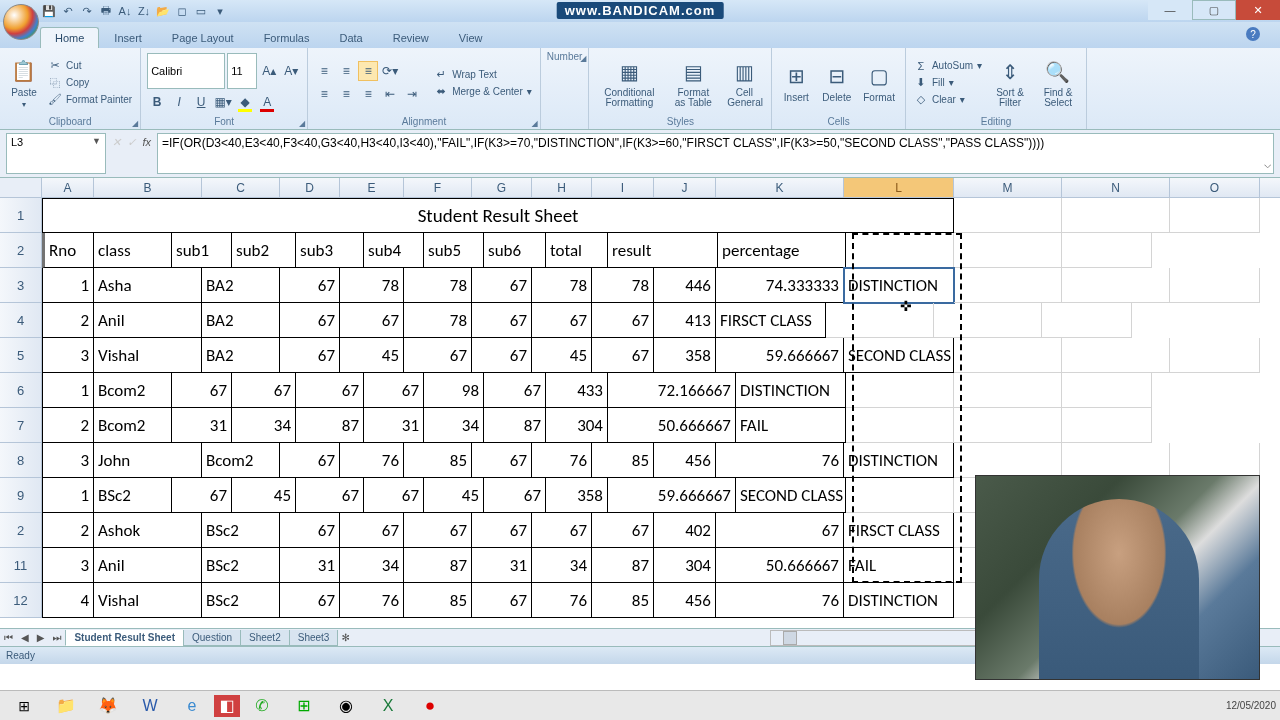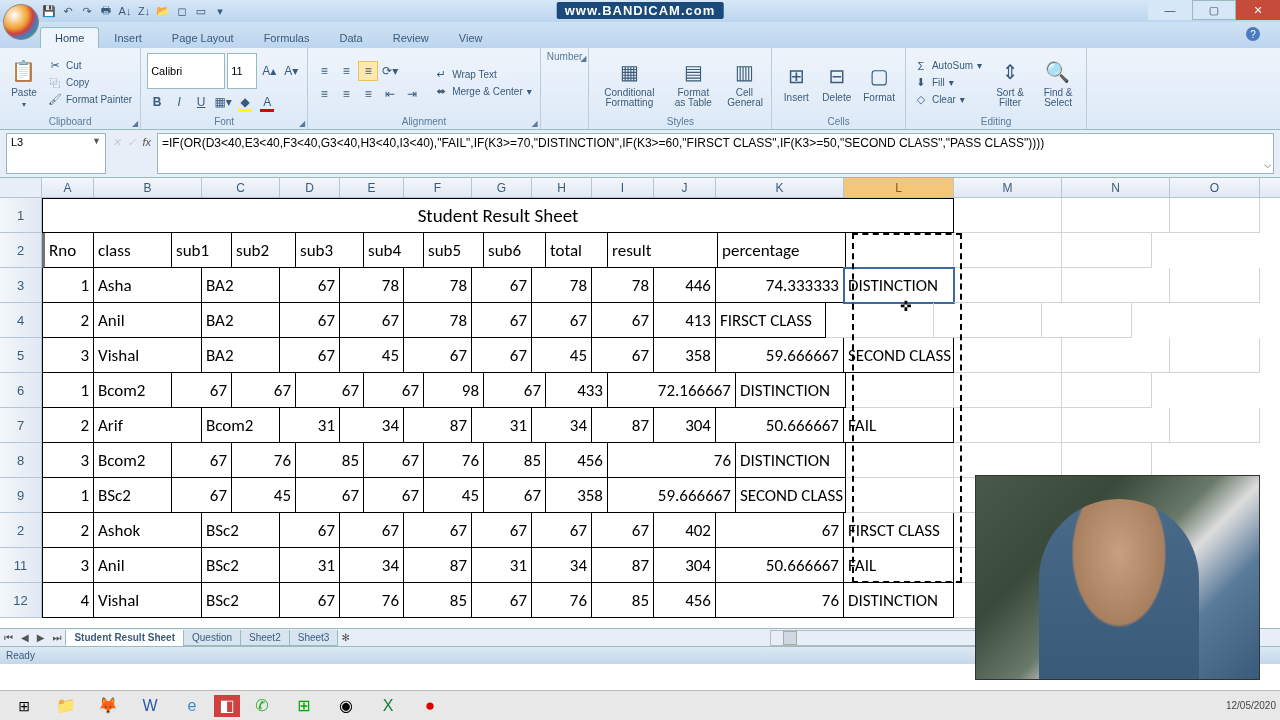--- a/index.html
+++ b/index.html
@@ -399,38 +399,38 @@
         <div class="cell b cJ num" style="">433</div>
         <div class="cell b cK num" style="">72.166667</div>
         <div class="cell b cL" style=";overflow:visible">DISTINCTION</div>
         <div class="cell cM"></div>
         <div class="cell cN"></div>
         <div class="cell cO"></div>
       </div>
       <div class="row">
         <div class="rh">7</div>
         <div class="cell b cA num" style="border-left:1px solid #000">2</div>
-        <div class="cell b cB" style="">Arif</div>
         <div class="cell b cC" style="">Bcom2</div>
         <div class="cell b cD num" style="">31</div>
         <div class="cell b cE num" style="">34</div>
         <div class="cell b cF num" style="">87</div>
         <div class="cell b cG num" style="">31</div>
         <div class="cell b cH num" style="">34</div>
         <div class="cell b cI num" style="">87</div>
         <div class="cell b cJ num" style="">304</div>
         <div class="cell b cK num" style="">50.666667</div>
         <div class="cell b cL" style=";overflow:visible">FAIL</div>
         <div class="cell cM"></div>
         <div class="cell cN"></div>
         <div class="cell cO"></div>
       </div>
       <div class="row">
         <div class="rh">8</div>
         <div class="cell b cA num" style="border-left:1px solid #000">3</div>
+        <div class="cell b cB" style="">John</div>
         <div class="cell b cC" style="">Bcom2</div>
         <div class="cell b cD num" style="">67</div>
         <div class="cell b cE num" style="">76</div>
         <div class="cell b cF num" style="">85</div>
         <div class="cell b cG num" style="">67</div>
         <div class="cell b cH num" style="">76</div>
         <div class="cell b cI num" style="">85</div>
         <div class="cell b cJ num" style="">456</div>
         <div class="cell b cK num" style="">76</div>
         <div class="cell b cL" style=";overflow:visible">DISTINCTION</div>

